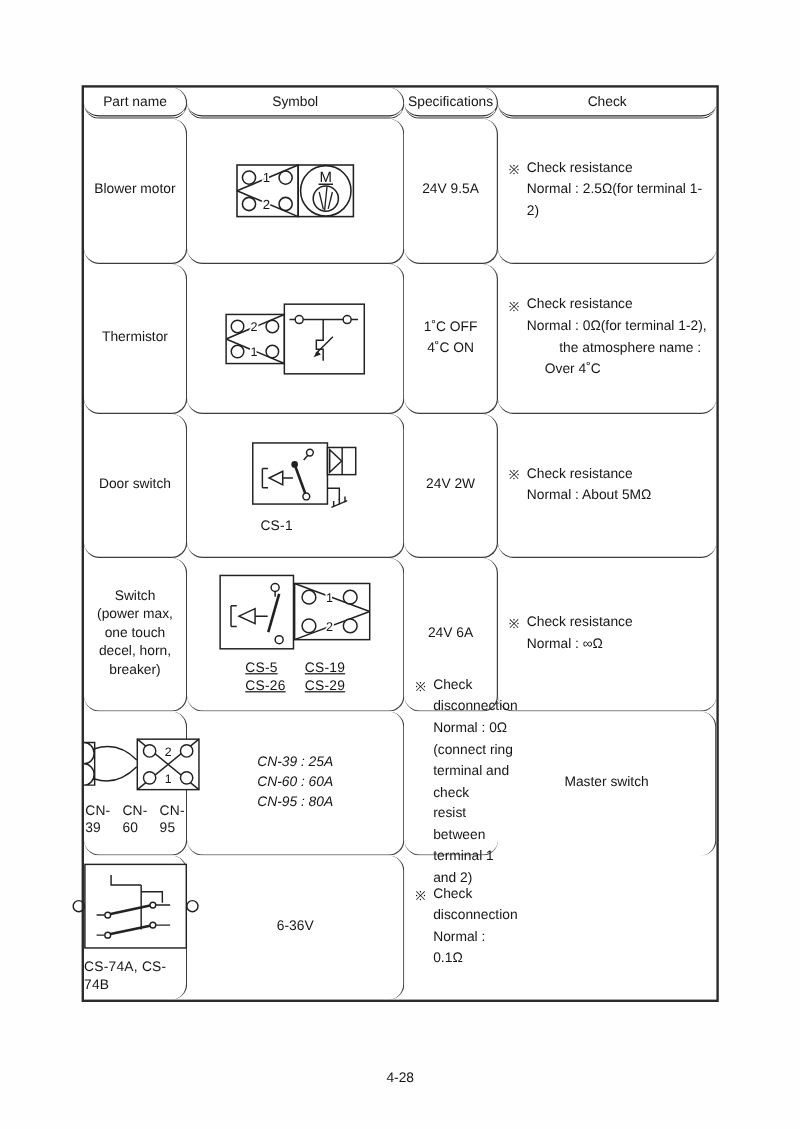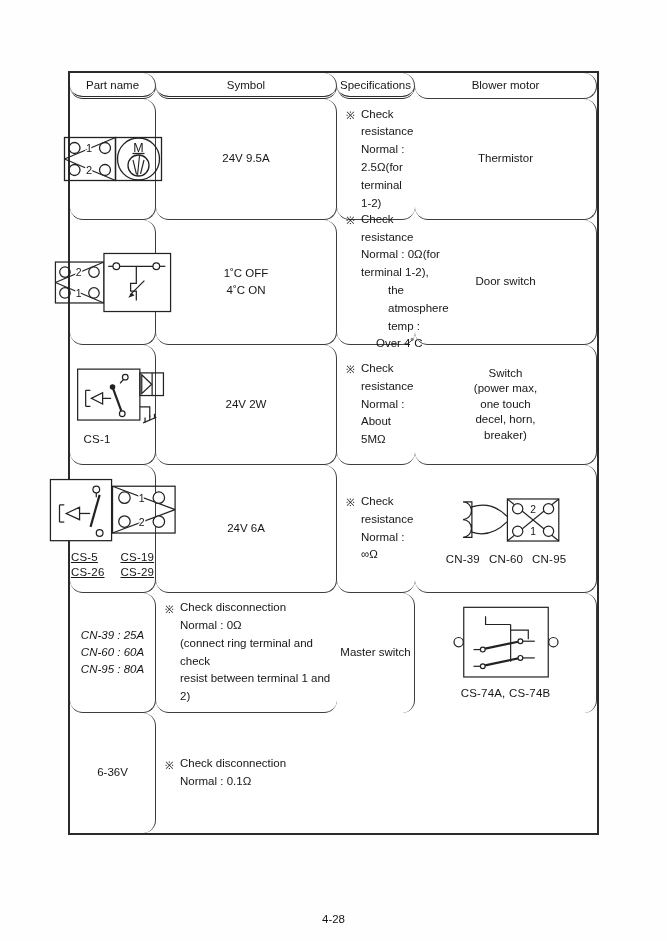--- a/index.html
+++ b/index.html
@@ -30,31 +30,32 @@
 
   .sym{flex-direction:column;gap:3px;}
   svg{display:block;}
   svg text{font-family:"Liberation Sans",sans-serif;fill:#161616;}
   .halo{paint-order:stroke;stroke:#ffffff;stroke-width:3px;}
   .cap{font-size:11.5px;letter-spacing:.2px;line-height:1.25;}
   .cap-left{width:106px;text-align:left;padding-left:24px;box-sizing:border-box;}
   .cap-grid{display:grid;grid-template-columns:auto auto;column-gap:16px;row-gap:1px;text-align:left;text-decoration:underline;}
   .cap-row{display:flex;gap:9px;margin-left:1px;}
 
-  .pageno{position:absolute;left:0;right:0;top:893px;text-align:center;font-size:11.5px;margin-top:20px;}
+  .pageno{position:absolute;left:0;right:0;top:893px;text-align:center;font-size:11.5px;}
 </style>
 </head>
 <body>
 
 <div class="page">
   <div class="grid">
 
     <div class="c th">Part name</div>
     <div class="c th">Symbol</div>
     <div class="c th">Specifications</div>
+    <div class="c th cl">Check</div>
 
     <div class="c part">
       <div>Blower motor</div>
     </div>
     <div class="c sym">
       <svg width="100" height="54" viewBox="0 0 100 54" fill="none" stroke="#222" stroke-width="1.3">
         <rect x="1.5" y="5.5" width="51" height="43"></rect>
         <line x1="52.5" y1="5.5" x2="1.5" y2="27"></line>
         <line x1="52.5" y1="48.5" x2="1.5" y2="27"></line>
         <circle cx="11.5" cy="16" r="5.5"></circle>
@@ -116,21 +117,21 @@
         <div>1˚C OFF</div>
         <div>4˚C ON</div>
       </div>
     </div>
     <div class="c check cl">
       <div class="cb">
         <span class="mk">※</span>
         <span class="lines">
           <div>Check resistance</div>
           <div>Normal : 0Ω(for terminal 1-2),</div>
-          <div class="ind-a">the atmosphere temp :</div>
+          <div class="ind-a">the atmosphere name :</div>
           <div class="ind-b">Over 4˚C</div>
         </span>
       </div>
     </div>
 
     <div class="c part">
       <div>Door switch</div>
     </div>
     <div class="c sym">
       <svg width="106" height="66" viewBox="0 0 112 70" fill="none" stroke="#222" stroke-width="1.3">

